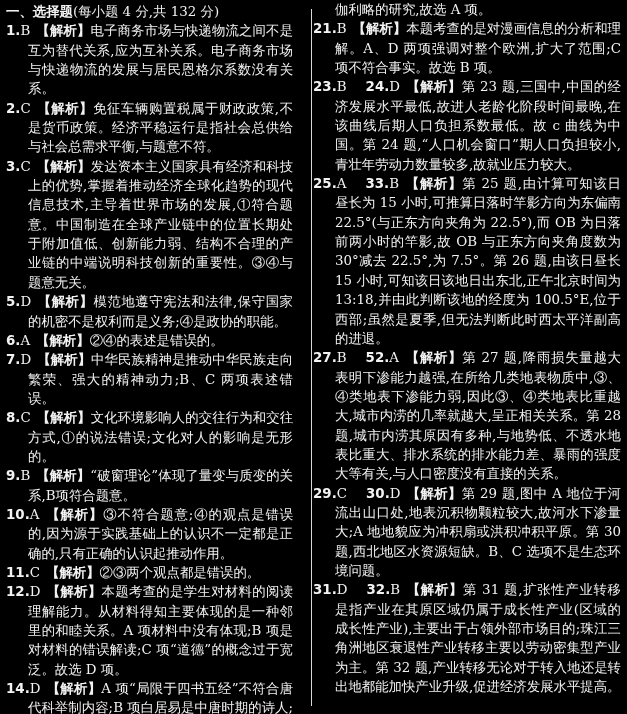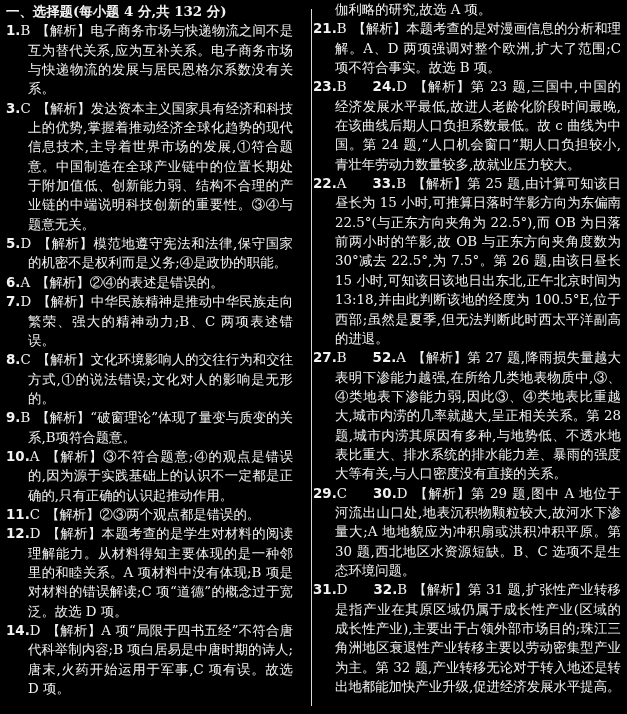--- a/index.html
+++ b/index.html
@@ -13,58 +13,59 @@
   }
   .page { position: absolute; inset: 0; display: flex; }
   .col { position: relative; box-sizing: border-box; overflow: hidden; }
   .col-left { width: 311px; padding: 2px 4px 0 6px; }
   .col-right { width: 345px; padding: 0 6px 0 16px; }
   .divider {
     position: absolute; left: 311px; top: 9px; bottom: 8px;
     width: 1px; background: #d8d8d8;
   }
   .section-title { font-family: "DejaVu Sans", "Liberation Sans", sans-serif; font-weight: bold; }
-  .section-title .sub { font-family: "DejaVu Serif", serif; font-weight: bold; }
+  .section-title .sub { font-family: "DejaVu Serif", serif; font-weight: normal; }
   .item { padding-left: 22px; text-indent: -22px; text-align: justify; }
   .item .num { font-family: "DejaVu Sans", sans-serif; font-weight: bold; }
   .item .ans { margin-right: 6px; }
-  .item .num2 { font-family: "DejaVu Sans", sans-serif; font-weight: bold; margin-left: 20px; }
-  .item .tag { font-family: "DejaVu Sans", sans-serif; font-weight: normal; }
+  .item .num2 { font-family: "DejaVu Sans", sans-serif; font-weight: bold; margin-left: 13px; }
+  .item .tag { font-family: "DejaVu Sans", sans-serif; font-weight: bold; }
   .para { padding-left: 22px; text-align: justify; }
 </style>
 </head>
 <body>
 
 <div class="page">
   <div class="col col-left">
     <div class="section-title">
       <span>一、选择题</span><span class="sub">(每小题 4 分,共 132 分)</span>
     </div>
     <div id="left-items">
         <div class="item"><span class="num">1.</span><span class="ans">B</span><span class="tag">【解析】</span><span>电子商务市场与快递物流之间不是互为替代关系,应为互补关系。电子商务市场与快递物流的发展与居民恩格尔系数没有关系。</span></div>
+        <div class="item"><span class="num">2.</span><span class="ans">C</span><span class="tag">【解析】</span><span>免征车辆购置税属于财政政策,不是货币政策。经济平稳运行是指社会总供给与社会总需求平衡,与题意不符。</span></div>
         <div class="item"><span class="num">3.</span><span class="ans">C</span><span class="tag">【解析】</span><span>发达资本主义国家具有经济和科技上的优势,掌握着推动经济全球化趋势的现代信息技术,主导着世界市场的发展,①符合题意。中国制造在全球产业链中的位置长期处于附加值低、创新能力弱、结构不合理的产业链的中端说明科技创新的重要性。③④与题意无关。</span></div>
         <div class="item"><span class="num">5.</span><span class="ans">D</span><span class="tag">【解析】</span><span>模范地遵守宪法和法律,保守国家的机密不是权利而是义务;④是政协的职能。</span></div>
         <div class="item"><span class="num">6.</span><span class="ans">A</span><span class="tag">【解析】</span><span>②④的表述是错误的。</span></div>
         <div class="item"><span class="num">7.</span><span class="ans">D</span><span class="tag">【解析】</span><span>中华民族精神是推动中华民族走向繁荣、强大的精神动力;B、C 两项表述错误。</span></div>
         <div class="item"><span class="num">8.</span><span class="ans">C</span><span class="tag">【解析】</span><span>文化环境影响人的交往行为和交往方式,①的说法错误;文化对人的影响是无形的。</span></div>
         <div class="item"><span class="num">9.</span><span class="ans">B</span><span class="tag">【解析】</span><span>“破窗理论”体现了量变与质变的关系,B项符合题意。</span></div>
         <div class="item"><span class="num">10.</span><span class="ans">A</span><span class="tag">【解析】</span><span>③不符合题意;④的观点是错误的,因为源于实践基础上的认识不一定都是正确的,只有正确的认识起推动作用。</span></div>
         <div class="item"><span class="num">11.</span><span class="ans">C</span><span class="tag">【解析】</span><span>②③两个观点都是错误的。</span></div>
         <div class="item"><span class="num">12.</span><span class="ans">D</span><span class="tag">【解析】</span><span>本题考查的是学生对材料的阅读理解能力。从材料得知主要体现的是一种邻里的和睦关系。A 项材料中没有体现;B 项是对材料的错误解读;C 项“道德”的概念过于宽泛。故选 D 项。</span></div>
         <div class="item"><span class="num">14.</span><span class="ans">D</span><span class="tag">【解析】</span><span>A 项“局限于四书五经”不符合唐代科举制内容;B 项白居易是中唐时期的诗人;唐末,火药开始运用于军事,C 项有误。故选 D 项。</span></div>
       </div>
   </div>
 
   <div class="divider"></div>
 
   <div class="col col-right">
     <div class="para">伽利略的研究,故选 A 项。</div>
     <div id="right-items">
         <div class="item"><span class="num">21.</span><span class="ans">B</span><span class="tag">【解析】</span><span>本题考查的是对漫画信息的分析和理解。A、D 两项强调对整个欧洲,扩大了范围;C 项不符合事实。故选 B 项。</span></div>
         <div class="item"><span class="num">23.</span><span class="ans">B</span><span class="num2">24.</span><span class="ans">D</span><span class="tag">【解析】</span><span>第 23 题,三国中,中国的经济发展水平最低,故进人老龄化阶段时间最晚,在该曲线后期人口负担系数最低。故 c 曲线为中国。第 24 题,“人口机会窗口”期人口负担较小,青壮年劳动力数量较多,故就业压力较大。</span></div>
-        <div class="item"><span class="num">22.</span><span class="ans">A</span><span class="num2">33.</span><span class="ans">B</span><span class="tag">【解析】</span><span>第 25 题,由计算可知该日昼长为 15 小时,可推算日落时竿影方向为东偏南 22.5°(与正东方向夹角为 22.5°),而 OB 为日落前两小时的竿影,故 OB 与正东方向夹角度数为 30°减去 22.5°,为 7.5°。第 26 题,由该日昼长 15 小时,可知该日该地日出东北,正午北京时间为 13:18,并由此判断该地的经度为 100.5°E,位于西部;虽然是夏季,但无法判断此时西太平洋副高的进退。</span></div>
+        <div class="item"><span class="num">25.</span><span class="ans">A</span><span class="num2">33.</span><span class="ans">B</span><span class="tag">【解析】</span><span>第 25 题,由计算可知该日昼长为 15 小时,可推算日落时竿影方向为东偏南 22.5°(与正东方向夹角为 22.5°),而 OB 为日落前两小时的竿影,故 OB 与正东方向夹角度数为 30°减去 22.5°,为 7.5°。第 26 题,由该日昼长 15 小时,可知该日该地日出东北,正午北京时间为 13:18,并由此判断该地的经度为 100.5°E,位于西部;虽然是夏季,但无法判断此时西太平洋副高的进退。</span></div>
         <div class="item"><span class="num">27.</span><span class="ans">B</span><span class="num2">52.</span><span class="ans">A</span><span class="tag">【解析】</span><span>第 27 题,降雨损失量越大表明下渗能力越强,在所给几类地表物质中,③、④类地表下渗能力弱,因此③、④类地表比重越大,城市内涝的几率就越大,呈正相关关系。第 28 题,城市内涝其原因有多种,与地势低、不透水地表比重大、排水系统的排水能力差、暴雨的强度大等有关,与人口密度没有直接的关系。</span></div>
         <div class="item"><span class="num">29.</span><span class="ans">C</span><span class="num2">30.</span><span class="ans">D</span><span class="tag">【解析】</span><span>第 29 题,图中 A 地位于河流出山口处,地表沉积物颗粒较大,故河水下渗量大;A 地地貌应为冲积扇或洪积冲积平原。第 30 题,西北地区水资源短缺。B、C 选项不是生态环境问题。</span></div>
         <div class="item"><span class="num">31.</span><span class="ans">D</span><span class="num2">32.</span><span class="ans">B</span><span class="tag">【解析】</span><span>第 31 题,扩张性产业转移是指产业在其原区域仍属于成长性产业(区域的成长性产业),主要出于占领外部市场目的;珠江三角洲地区衰退性产业转移主要以劳动密集型产业为主。第 32 题,产业转移无论对于转入地还是转出地都能加快产业升级,促进经济发展水平提高。</span></div>
       </div>
 
   </div>
 </div>
 
 </body></html>

